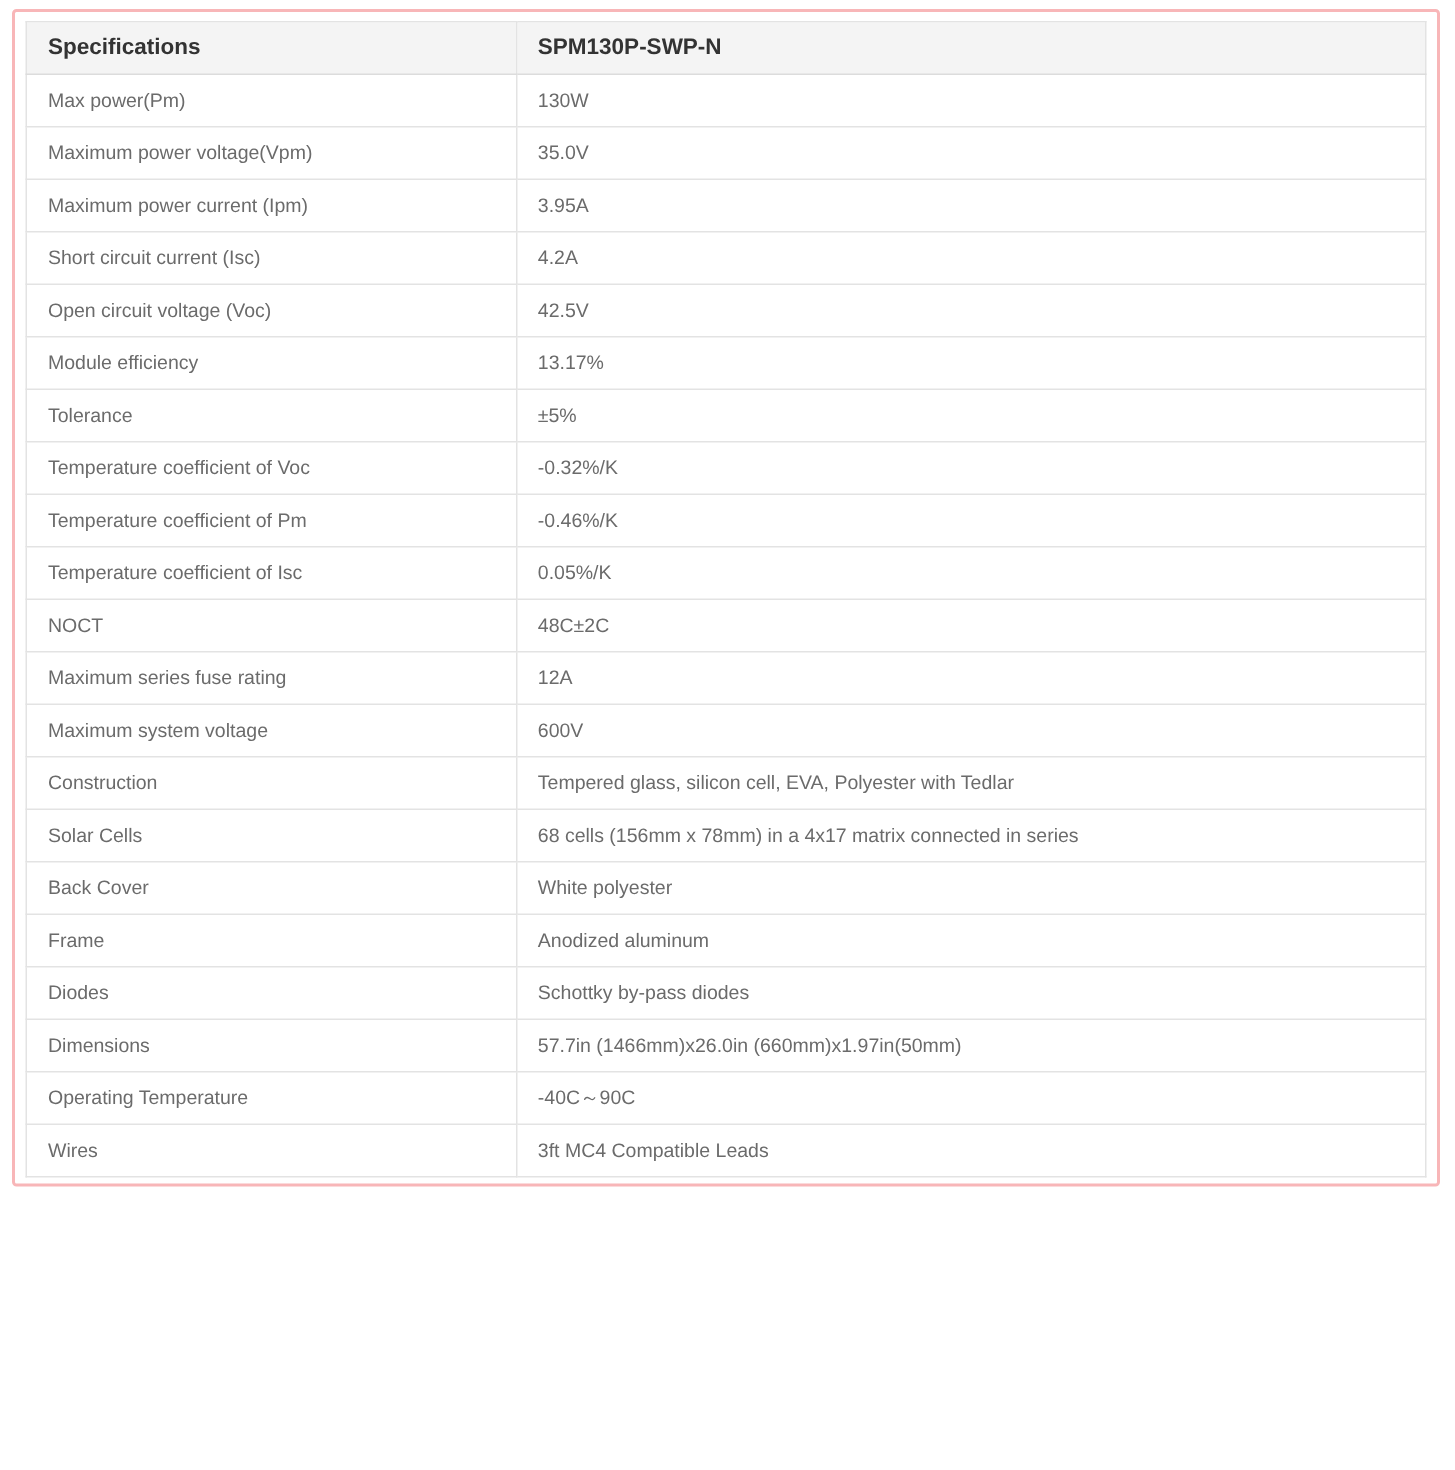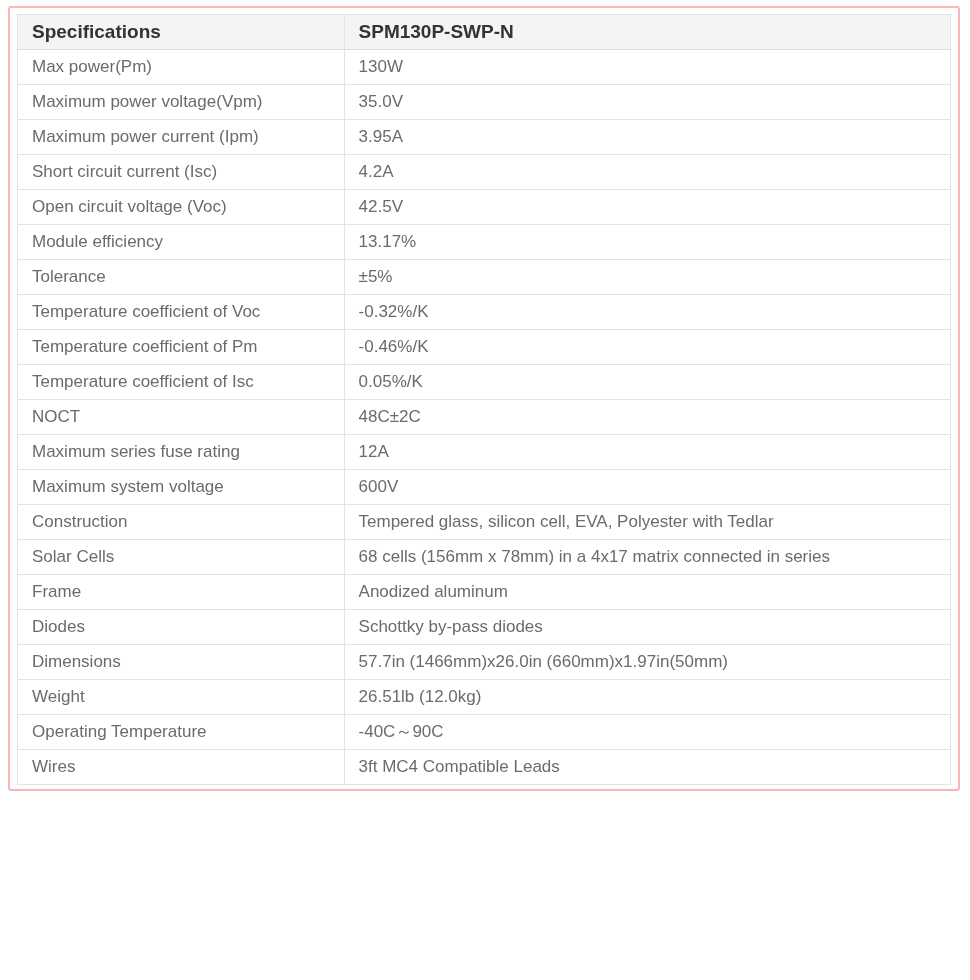--- a/index.html
+++ b/index.html
@@ -34,32 +34,32 @@
     width: 100%;
     border-collapse: collapse;
     border: 1px solid var(--table-outer-border);
     table-layout: fixed;
   }
   table.spec-table th,
   table.spec-table td {
     border: 1px solid var(--table-inner-border);
     padding: 0 14px;
     height: 35px;
-    font-size: 17px;
+    font-size: 13px;
     line-height: 16px;
     text-align: left;
     vertical-align: middle;
     overflow: hidden;
     white-space: nowrap;
   }
   table.spec-table th {
     background: var(--header-bg);
     color: var(--header-text);
     font-weight: bold;
-    font-size: 19px;
+    font-size: 15px;
     border-bottom: 1px solid #dcdcdc;
   }
   table.spec-table td {
     color: var(--cell-text);
     background: #ffffff;
   }
   table.spec-table col.c-label { width: 35%; }
   table.spec-table col.c-value { width: 65%; }
 </style>
 </head>
@@ -150,41 +150,41 @@
     <td class="value">Tempered glass, silicon cell, EVA, Polyester with Tedlar</td>
   </tr>
 
   <tr>
     <td class="label">Solar Cells</td>
     <td class="value">68 cells (156mm x 78mm) in a 4x17 matrix connected in series</td>
   </tr>
 
 
 
+  <tr>
+    <td class="label">Back Cover</td>
+    <td class="value">White polyester</td>
+  </tr>
 
   <tr>
     <td class="label">Frame</td>
     <td class="value">Anodized aluminum</td>
   </tr>
 
 
   <tr>
     <td class="label">Diodes</td>
     <td class="value">Schottky by-pass diodes</td>
   </tr>
 
   <tr>
     <td class="label">Dimensions</td>
     <td class="value">57.7in (1466mm)x26.0in (660mm)x1.97in(50mm)</td>
   </tr>
 
-  <tr>
-    <td class="label">Weight</td>
-    <td class="value">26.51lb (12.0kg)</td>
-  </tr>
 
   <tr>
     <td class="label">Operating Temperature</td>
     <td class="value">-40C～90C</td>
   </tr>
 
   <tr>
     <td class="label">Wires</td>
     <td class="value">3ft MC4 Compatible Leads</td>
   </tr>

